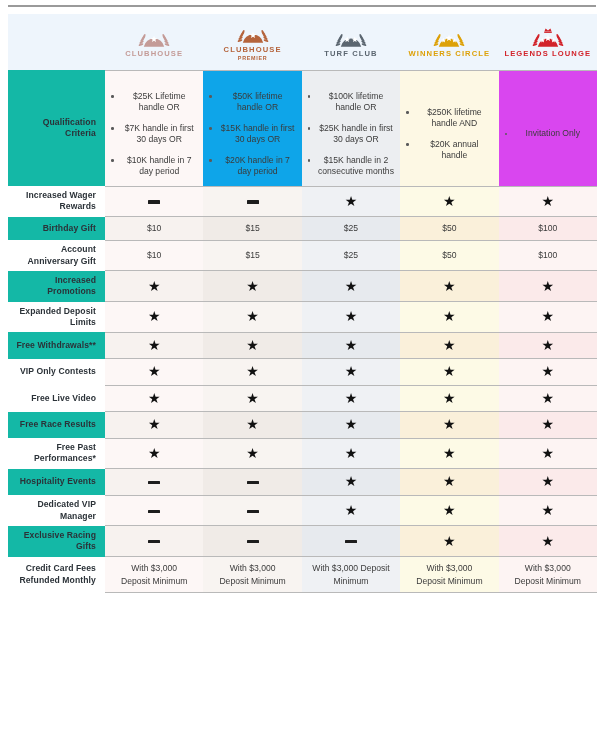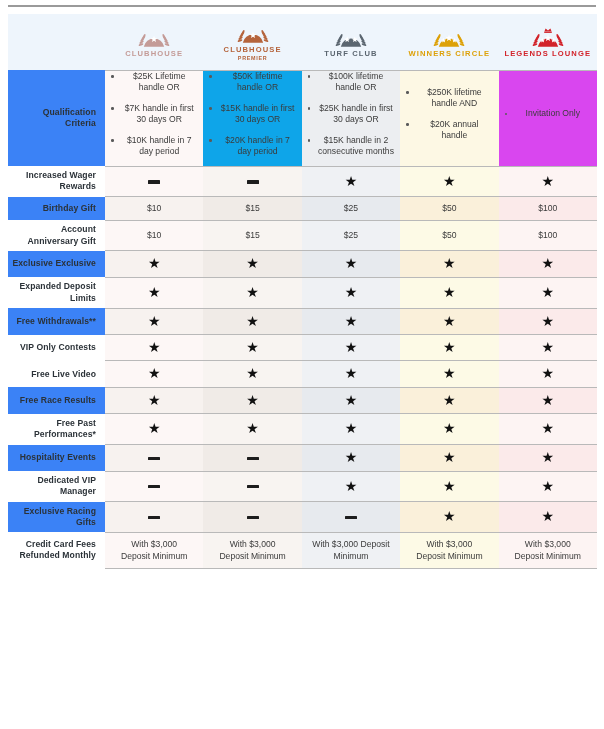--- a/index.html
+++ b/index.html
@@ -54,40 +54,40 @@
   
   .rlabel {
     text-align: right;
     padding: 4px 9px 4px 4px;
     font-size: 8.6px;
     font-weight: 700;
     color: #2b3238;
     line-height: 1.32;
     letter-spacing: 0.1px;
   }
-  .rlabel.shade { background: #3b82f6; }
+  .rlabel.shade { background: #14b8a6; }
   .rlabel.plain { background: #ffffff; }
 
   
   .cell {
     text-align: center;
     font-size: 8.6px;
     color: #3b3b3b;
     line-height: 1.45;
     padding: 5px 4px;
     border-top: 1px solid #b9b9b9;
     border-bottom: 1px solid #b9b9b9;
   }
   .cell .mark-star { font-size: 14px; color: #111; line-height: 1; display:inline-block; }
   .cell .mark-dash {
     display: inline-block; width: 12px; height: 3.2px;
     background: #1d1d1d; border-radius: 0.5px; vertical-align: middle;
   }
 
-  .qual { padding: 0 4px 8px 2px; text-align: center; }
+  .qual { padding: 20px 4px 8px 2px; text-align: center; }
   ul.qual-list { list-style: none; }
   ul.qual-list li {
     position: relative;
     font-size: 8.6px;
     color: #3b3b3b;
     line-height: 1.34;
     margin: 0 0 9px 0;
     padding-left: 14px;
     padding-right: 2px;
     text-align: center;
@@ -301,21 +301,21 @@
         </tr>
         <tr>
           <td class="rlabel plain">Account Anniversary Gift</td>
           <td class="cell c1b">$10</td>
           <td class="cell c2b">$15</td>
           <td class="cell c3b">$25</td>
           <td class="cell c4b">$50</td>
           <td class="cell c5b">$100</td>
         </tr>
         <tr>
-          <td class="rlabel shade">Exclusive Exclusive</td>
+          <td class="rlabel shade">Increased Promotions</td>
           <td class="cell c1a"><span class="mark-star">★</span></td>
           <td class="cell c2a"><span class="mark-star">★</span></td>
           <td class="cell c3a"><span class="mark-star">★</span></td>
           <td class="cell c4a"><span class="mark-star">★</span></td>
           <td class="cell c5a"><span class="mark-star">★</span></td>
         </tr>
         <tr>
           <td class="rlabel plain">Expanded Deposit Limits</td>
           <td class="cell c1b"><span class="mark-star">★</span></td>
           <td class="cell c2b"><span class="mark-star">★</span></td>

